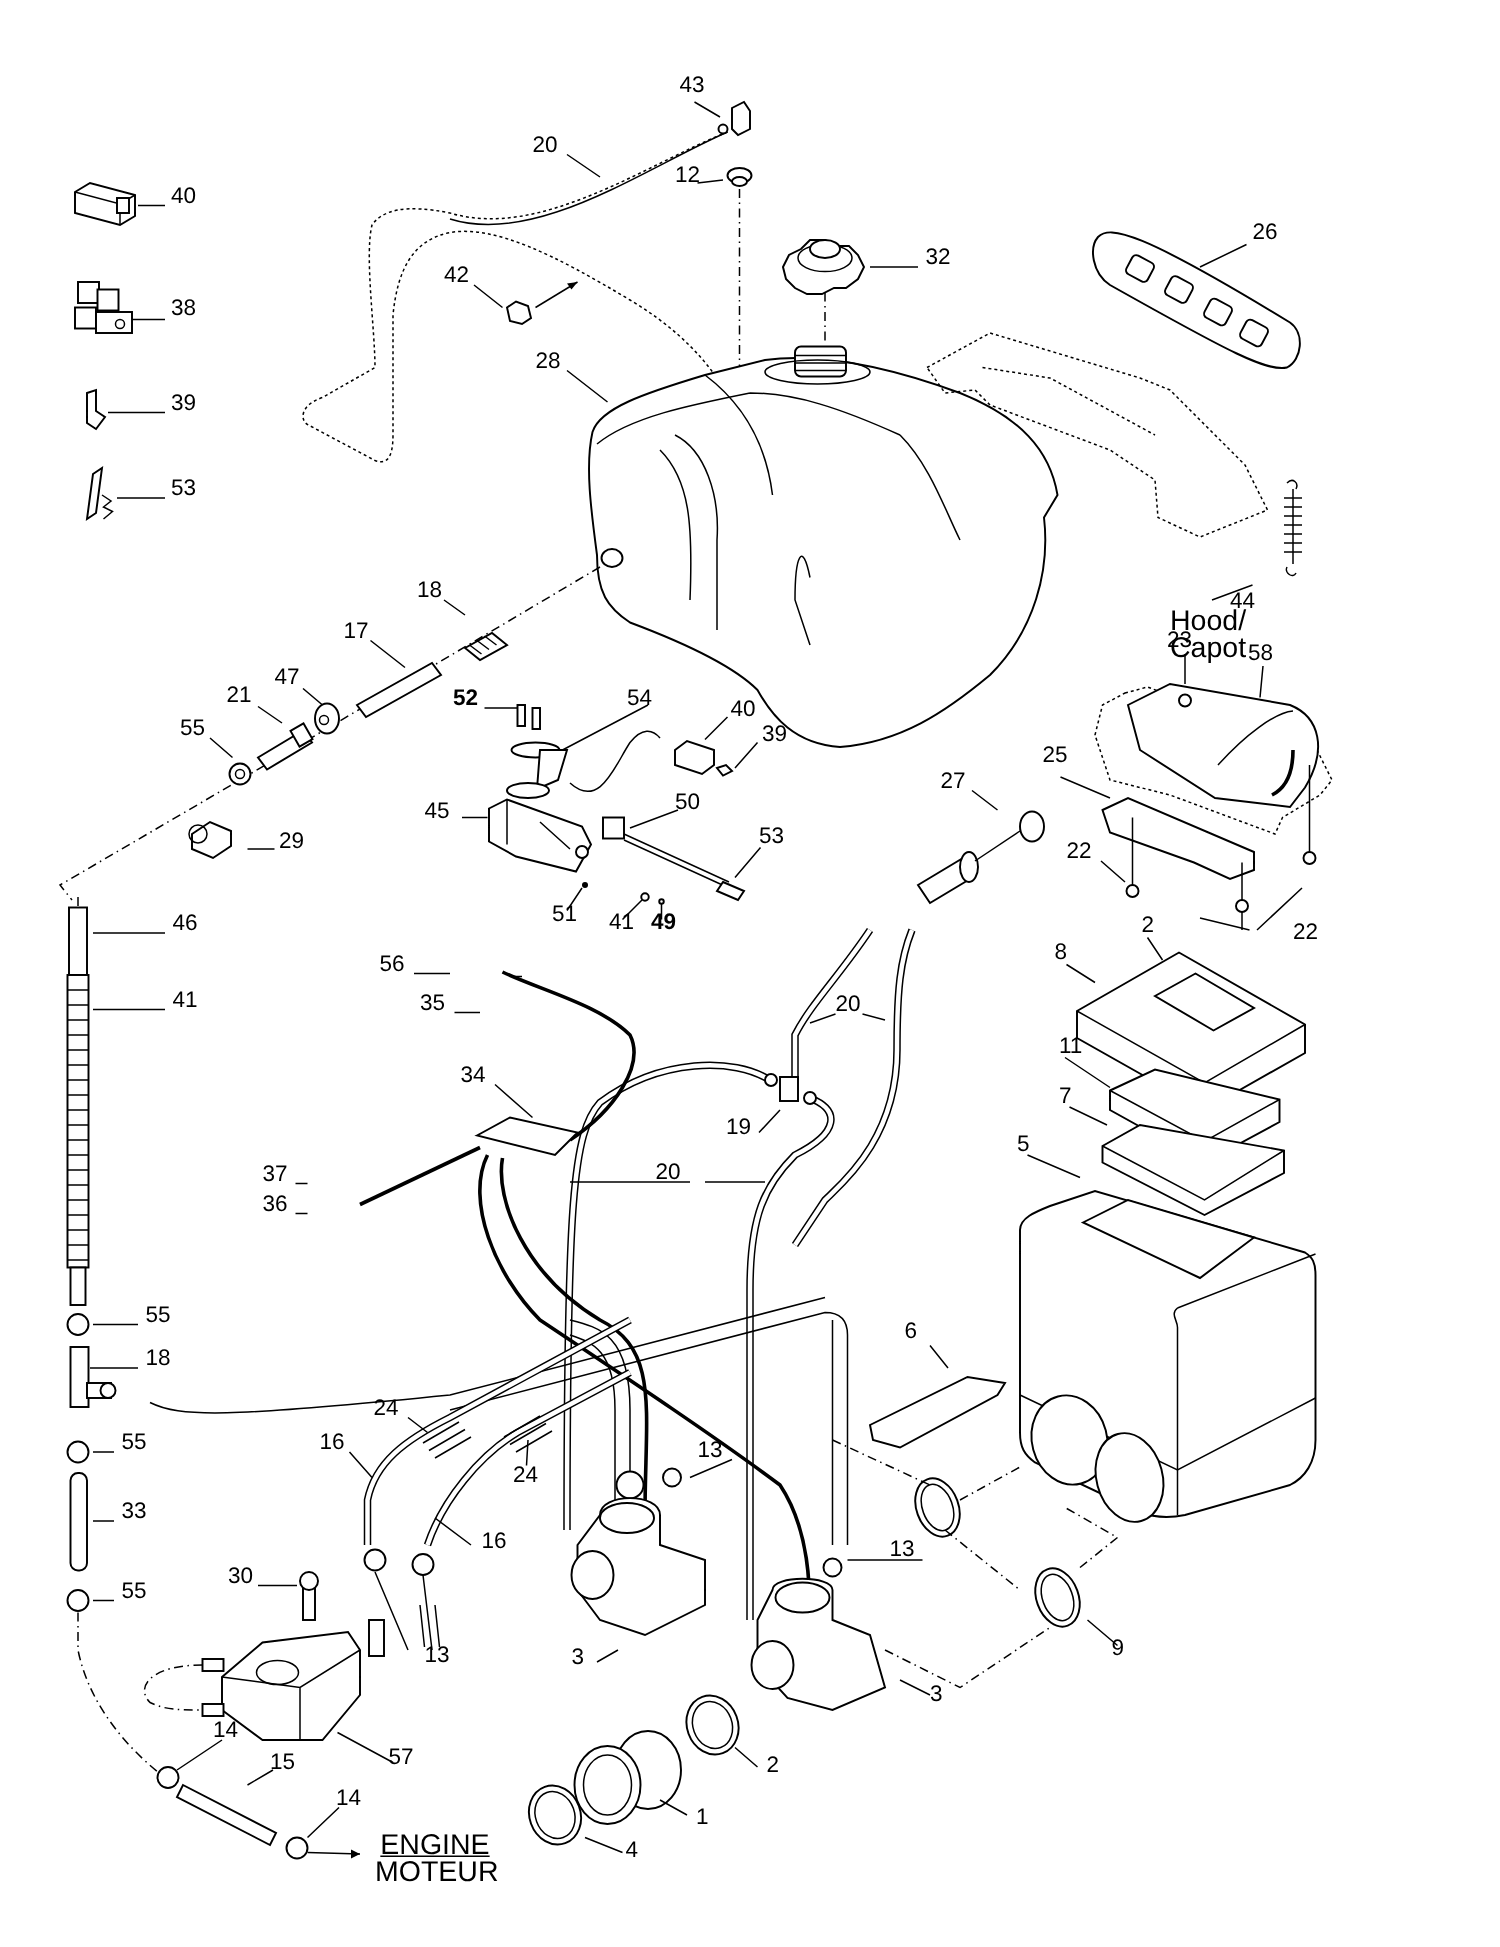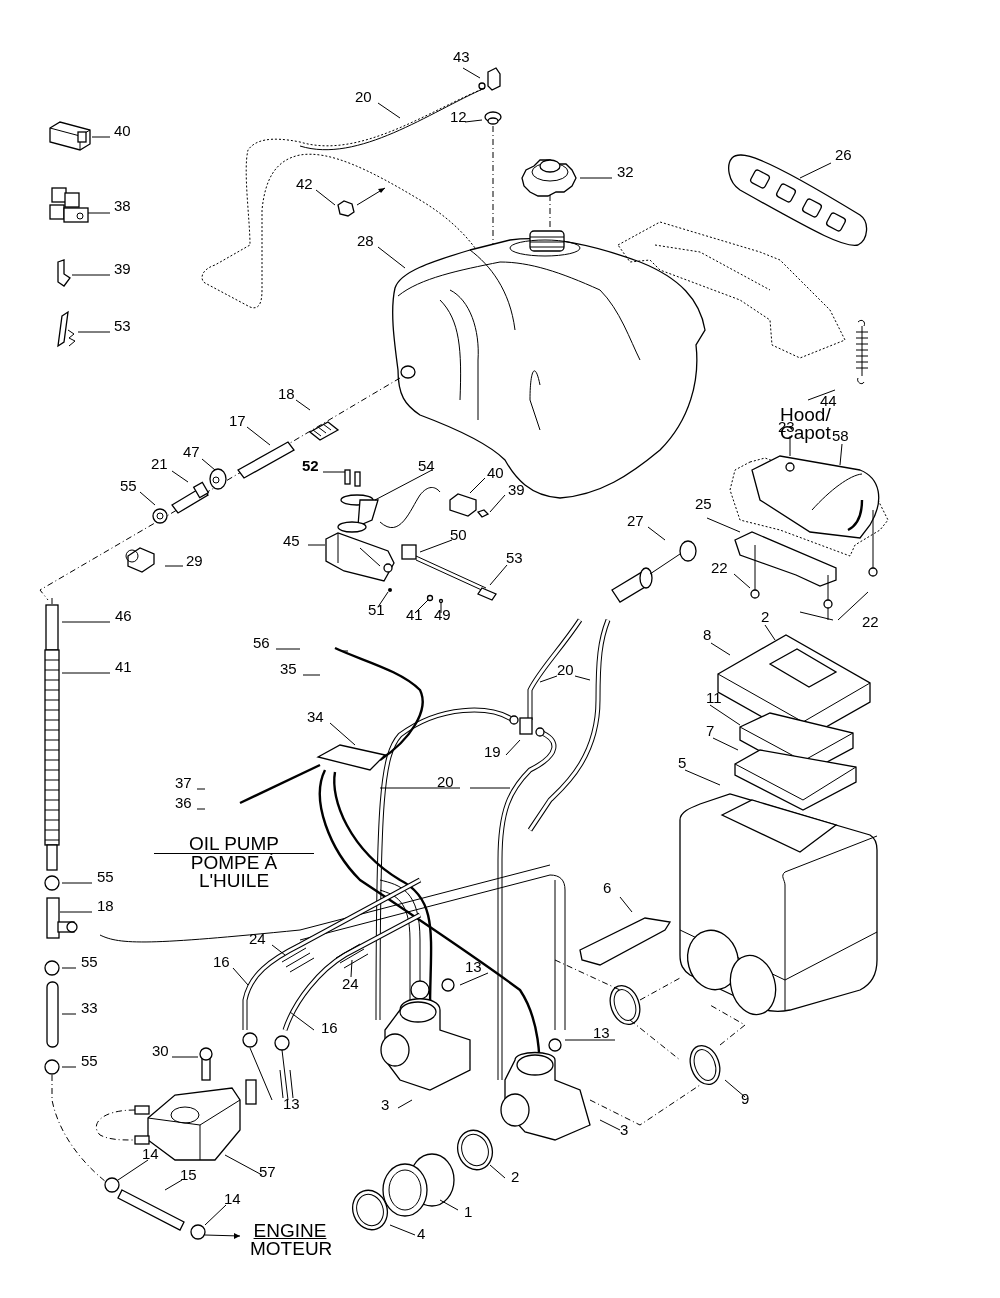--- a/index.html
+++ b/index.html
@@ -339,24 +339,20 @@
   </g>
 
   <g>
     <path class="lead" d="M463 68 L480 78 M378 103 L400 118 M465 122 L482 120 M92 137 L110 137 M580 178 L612 178 M831 163 L800 178 M316 190 L335 205 M88 213 L110 213 M378 247 L405 268 M72 275 L110 275 M78 332 L110 332 M296 400 L310 410 M808 400 L835 390 M247 427 L270 445 M202 459 L215 470 M172 471 L188 482 M323 472 L345 472 M432 470 L375 500 M485 478 L470 493 M140 492 L155 505 M505 495 L490 512 M790 436 L790 456 M842 444 L840 465 M707 518 L740 532 M648 527 L665 540 M308 545 L325 545 M452 540 L420 552 M165 566 L183 566 M507 565 L490 585 M734 574 L750 588 M378 607 L388 592 M415 613 L428 600 M441 613 L441 602 M838 620 L868 592 M833 620 L800 612 M62 622 L110 622 M765 625 L775 640 M711 643 L730 655 M276 649 L300 649 M342 651 L348 651 M557 676 L540 682 M575 676 L590 680 M62 673 L110 673 M303 675 L320 675 M710 705 L740 725 M330 723 L355 745 M713 738 L738 750 M506 755 L520 740 M685 770 L720 785 M460 788 L380 788 M470 788 L510 788 M197 789 L205 789 M197 809 L205 809 M62 883 L92 883 M620 897 L632 912 M60 912 L92 912 M272 945 L285 955 M233 968 L248 985 M62 968 L76 968 M488 973 L460 985 M351 977 L352 960 M314 1030 L290 1012 M62 1014 L76 1014 M615 1040 L565 1040 M172 1057 L198 1057 M62 1067 L76 1067 M283 1098 L280 1070 M293 1098 L290 1070 M745 1097 L725 1080 M398 1108 L412 1100 M620 1130 L600 1120 M148 1160 L118 1180 M262 1175 L225 1155 M182 1180 L165 1190 M505 1178 L490 1165 M226 1205 L205 1225 M458 1210 L440 1200 M415 1235 L390 1225"></path>
   </g>
 </svg>
 
 <div class="note" style="left:780px;top:406px;text-align:left;">
   <div>Hood/</div>
   <div>Capot</div>
-</div>
-<div class="note" style="left:154px;top:835px;width:160px;">
-  <div>OIL PUMP</div>
-  <div style="border-top:1px solid #000;display:inline-block;">POMPE À L'HUILE</div>
 </div>
 <div class="note" style="left:250px;top:1222px;width:80px;">
   <div style="text-decoration:underline;">ENGINE</div>
   <div>MOTEUR</div>
 </div>
 
 <div id="callouts">
       <div class="lbl" style="left: 453px; top: 49px;">43</div>
       <div class="lbl" style="left: 355px; top: 89px;">20</div>
       <div class="lbl" style="left: 450px; top: 109px;">12</div>
@@ -382,21 +378,21 @@
       <div class="lbl" style="left: 508px; top: 482px;">39</div>
       <div class="lbl" style="left: 695px; top: 496px;">25</div>
       <div class="lbl" style="left: 627px; top: 513px;">27</div>
       <div class="lbl" style="left: 283px; top: 533px;">45</div>
       <div class="lbl" style="left: 450px; top: 527px;">50</div>
       <div class="lbl" style="left: 186px; top: 553px;">29</div>
       <div class="lbl" style="left: 506px; top: 550px;">53</div>
       <div class="lbl" style="left: 711px; top: 560px;">22</div>
       <div class="lbl" style="left: 368px; top: 602px;">51</div>
       <div class="lbl" style="left: 406px; top: 607px;">41</div>
-      <div class="lbl" style="left: 434px; top: 607px;">49</div>
+      <div class="lbl" style="left: 434px; top: 607px; font-weight: bold;">49</div>
       <div class="lbl" style="left: 115px; top: 608px;">46</div>
       <div class="lbl" style="left: 862px; top: 614px;">22</div>
       <div class="lbl" style="left: 761px; top: 609px;">2</div>
       <div class="lbl" style="left: 703px; top: 627px;">8</div>
       <div class="lbl" style="left: 253px; top: 635px;">56</div>
       <div class="lbl" style="left: 557px; top: 662px;">20</div>
       <div class="lbl" style="left: 115px; top: 659px;">41</div>
       <div class="lbl" style="left: 280px; top: 661px;">35</div>
       <div class="lbl" style="left: 665px; top: 690px; margin-left: 41px;">11</div>
       <div class="lbl" style="left: 307px; top: 709px;">34</div>

